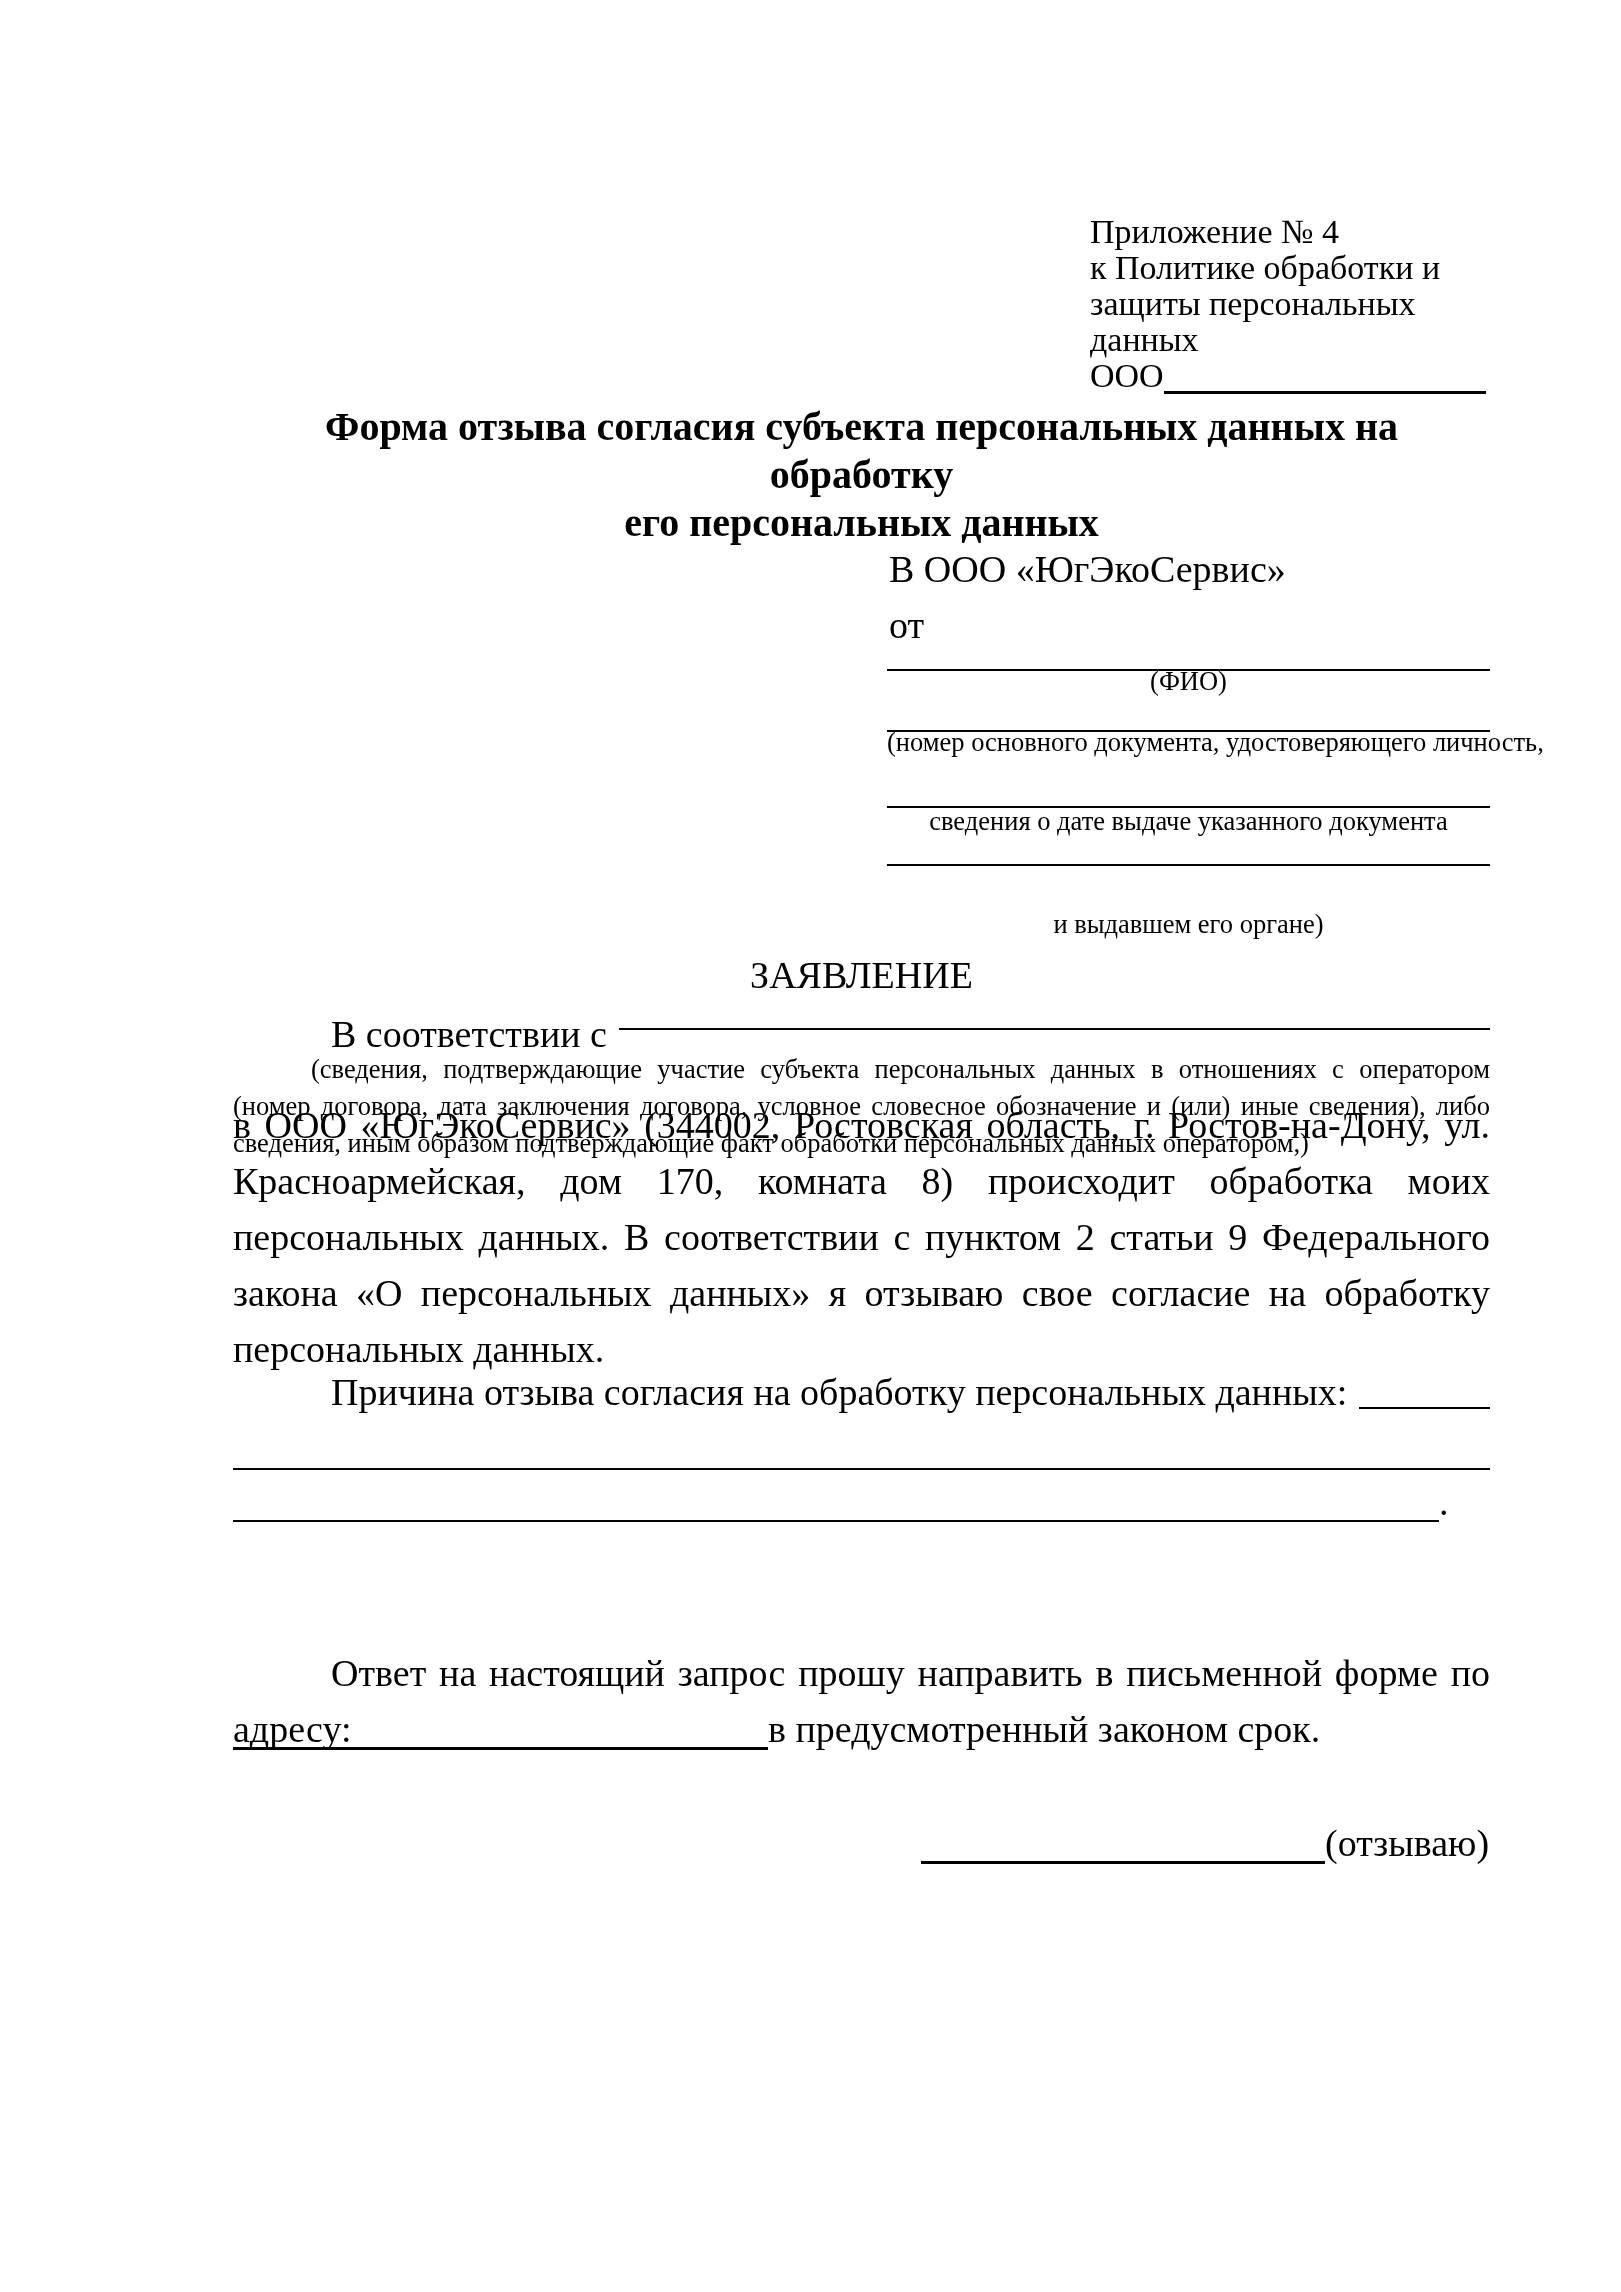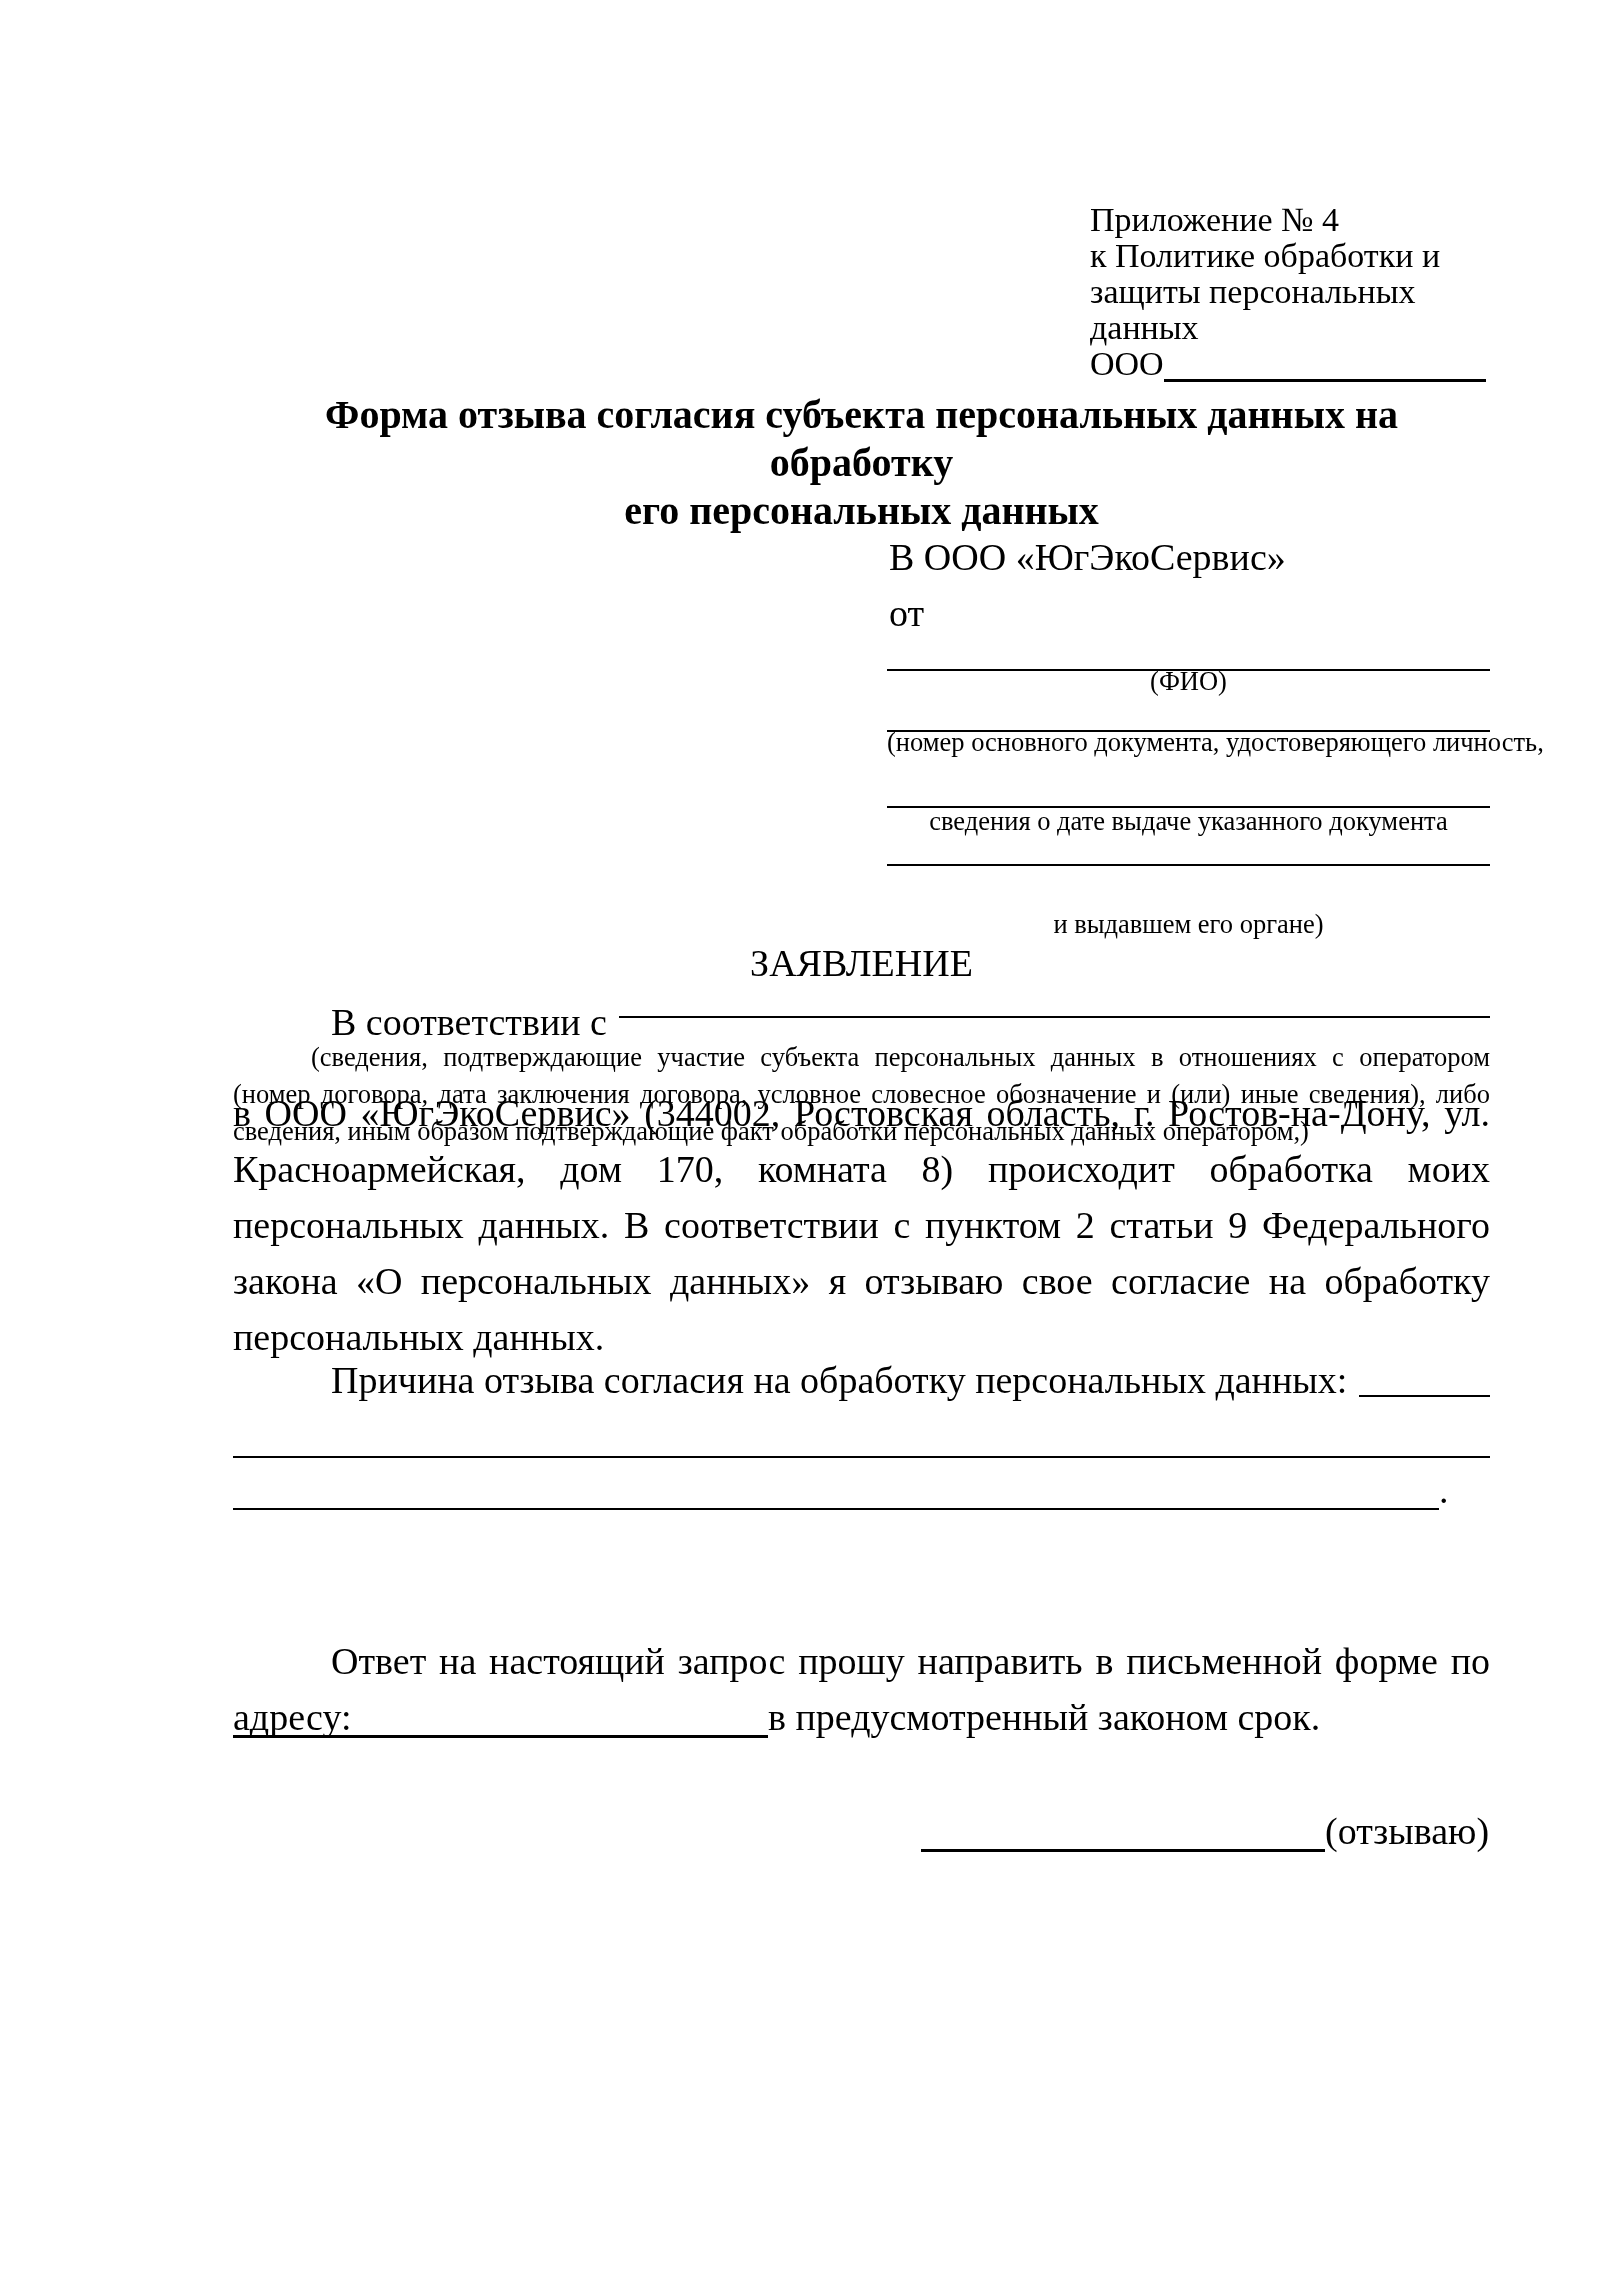--- a/index.html
+++ b/index.html
@@ -4,21 +4,21 @@
 <style>
   html,body{margin:0;padding:0;background:#e8e8e8;}
   .page{
     position:relative;
     width:1621px;height:2293px;
     background:#ffffff;
     color:#000000;
     font-family:"Liberation Serif","DejaVu Serif",serif;
     overflow:hidden;
   }
-  .abs{position:absolute;}
+  .abs{position:absolute;margin-top:12px;}
   .body-text{font-size:38px;line-height:56px;}
 
   
   .header-note{left:1090px;top:202px;width:412px;font-size:34px;line-height:36px;}
   .ooo-blank{display:inline-block;width:322px;height:2.9px;background:#000;margin-bottom:-6.9px;}
 
   
   .form-title{left:233px;top:391px;width:1257px;text-align:center;
               font-size:40px;line-height:48px;font-weight:bold;}
 

